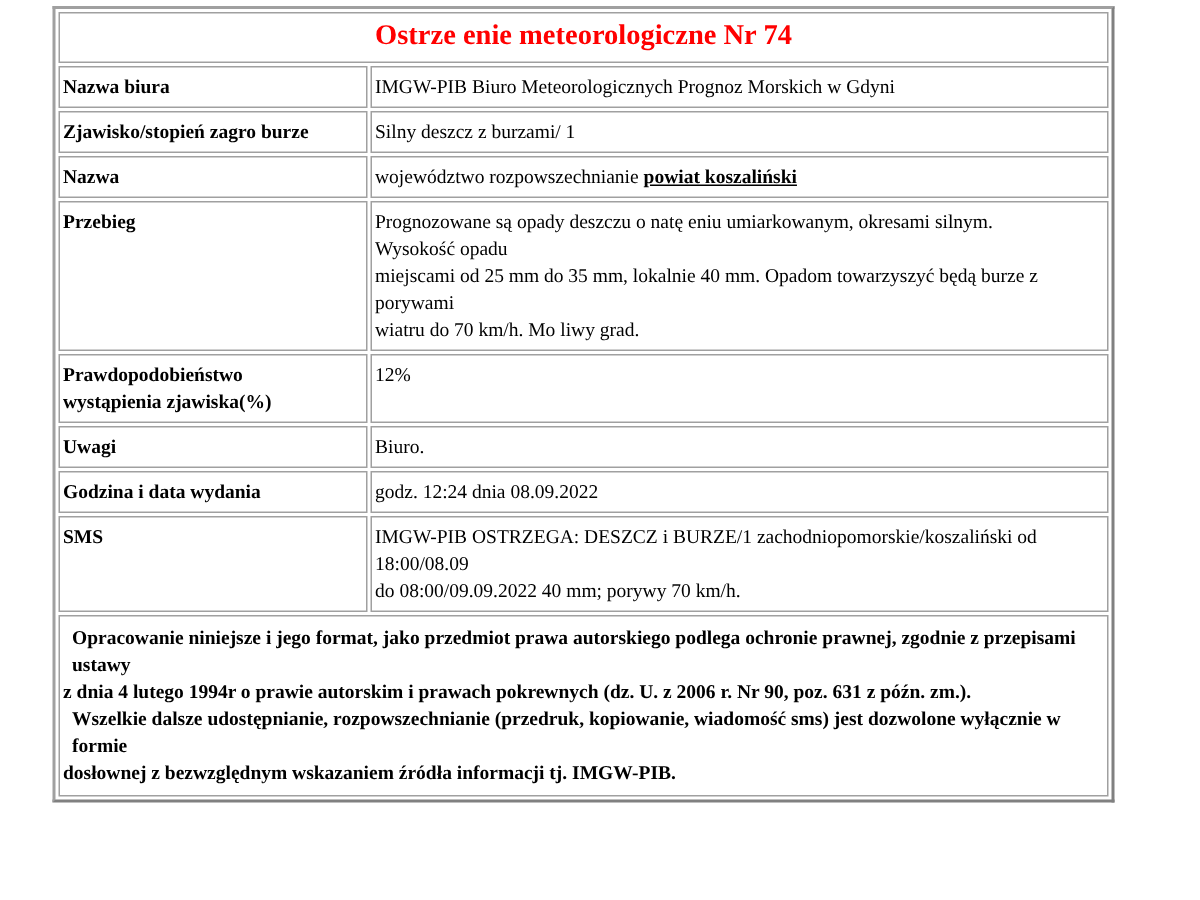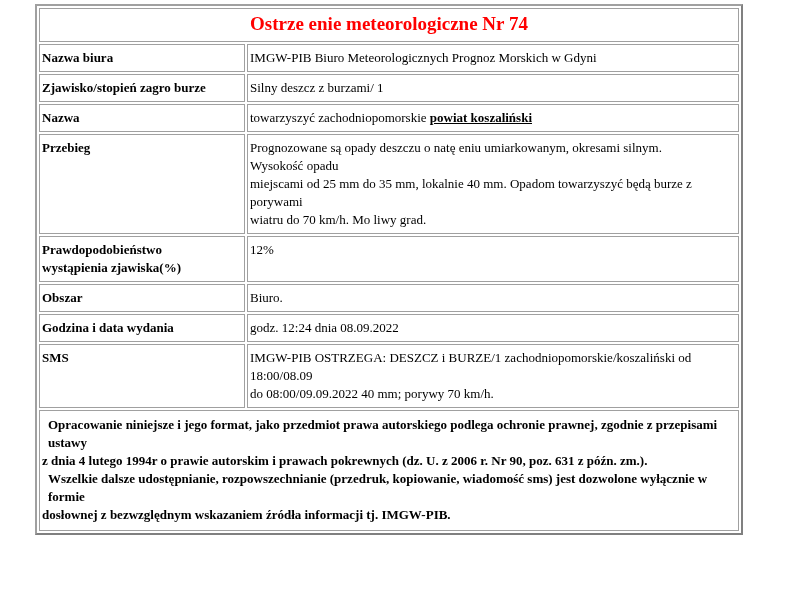--- a/index.html
+++ b/index.html
@@ -37,39 +37,39 @@
   <tr>
     <td class="label">Nazwa biura</td>
     <td class="value">IMGW-PIB Biuro Meteorologicznych Prognoz Morskich w Gdyni</td>
   </tr>
   <tr>
     <td class="label">Zjawisko/stopień zagro  burze</td>
     <td class="value">Silny deszcz z burzami/ 1</td>
   </tr>
   <tr>
     <td class="label">Nazwa</td>
-    <td class="value"><span>towarzyszyć zachodniopomorskie </span><b>powiat koszaliński</b></td>
+    <td class="value"><span>województwo rozpowszechnianie </span><b>powiat koszaliński</b></td>
   </tr>
   <tr>
     <td class="label">Przebieg</td>
     <td class="value">
       <div>Prognozowane są opady deszczu o natę  eniu umiarkowanym, okresami silnym. Wysokość opadu</div>
       <div>miejscami od 25 mm do 35 mm, lokalnie 40 mm. Opadom towarzyszyć będą burze z porywami</div>
       <div>wiatru do 70 km/h. Mo  liwy grad.</div>
     </td>
   </tr>
   <tr>
     <td class="label">
       <div>Prawdopodobieństwo</div>
       <div>wystąpienia zjawiska(%)</div>
     </td>
     <td class="value">12%</td>
   </tr>
   <tr>
-    <td class="label">Obszar</td>
+    <td class="label">Uwagi</td>
     <td class="value">Biuro.</td>
   </tr>
   <tr>
     <td class="label">Godzina i data wydania</td>
     <td class="value">godz. 12:24 dnia 08.09.2022</td>
   </tr>
   <tr>
     <td class="label">SMS</td>
     <td class="value">
       <div>IMGW-PIB OSTRZEGA: DESZCZ i BURZE/1 zachodniopomorskie/koszaliński od 18:00/08.09</div>

